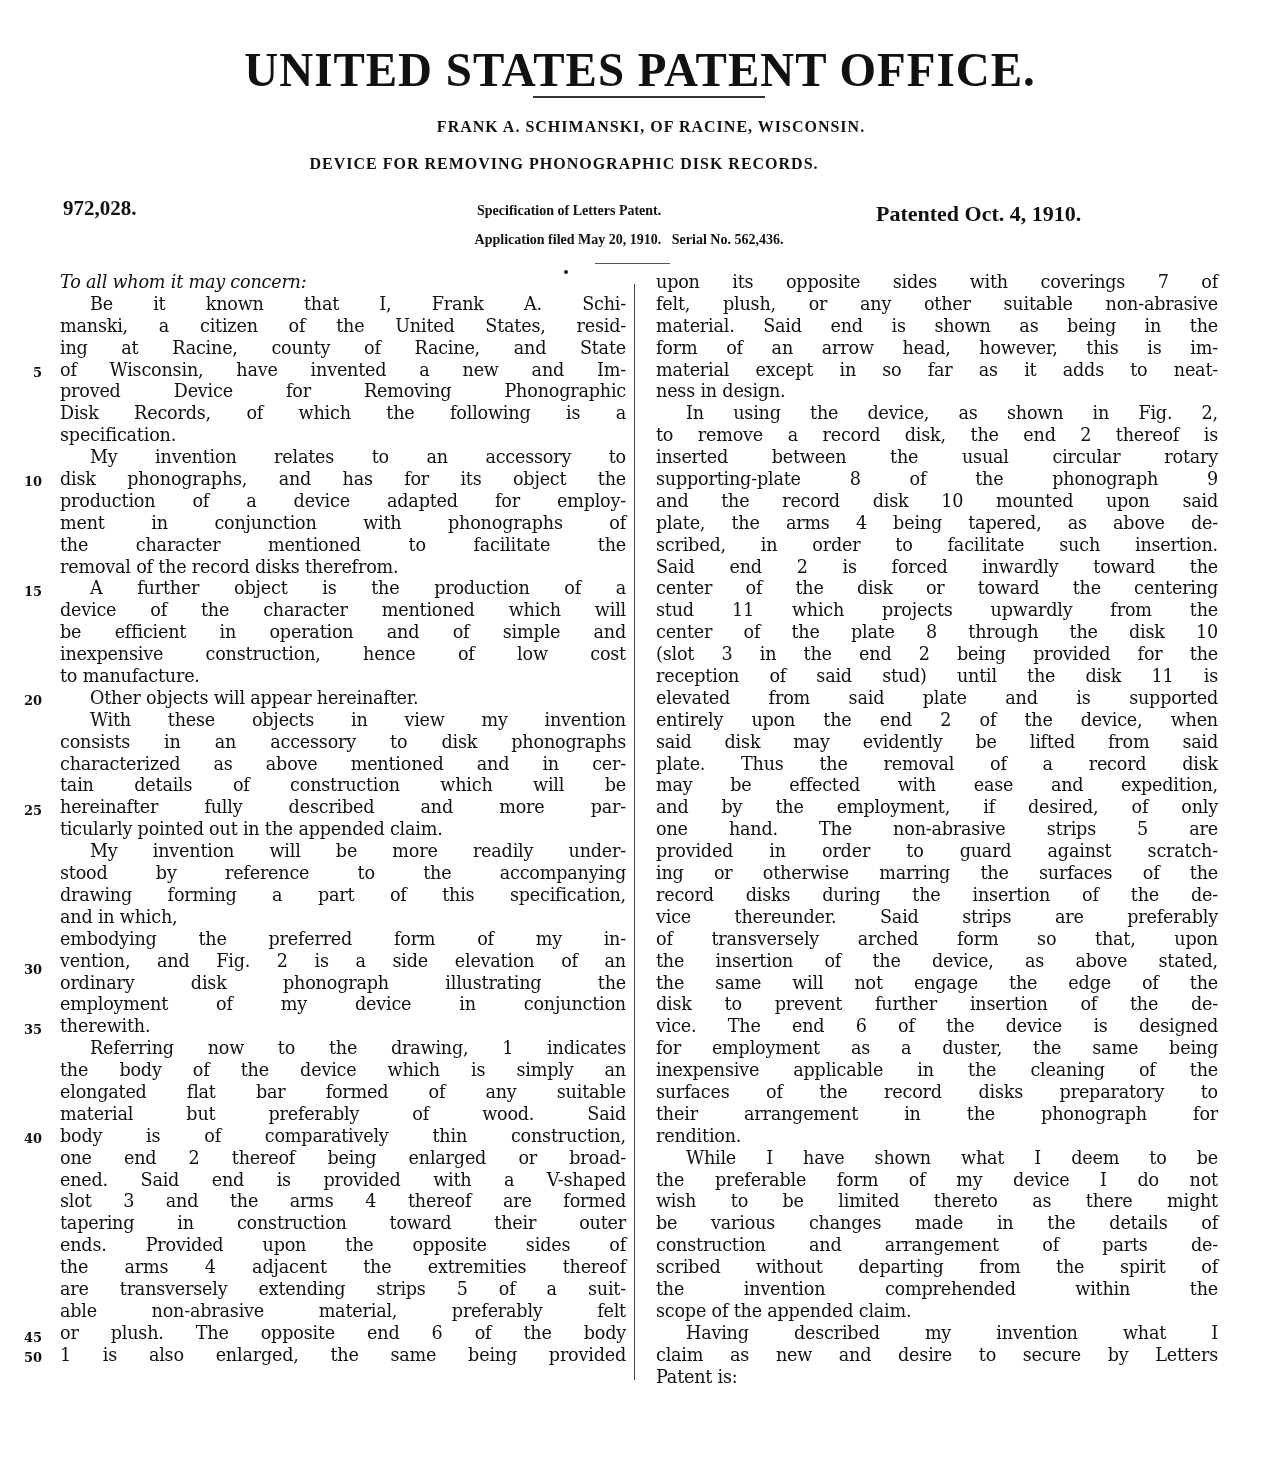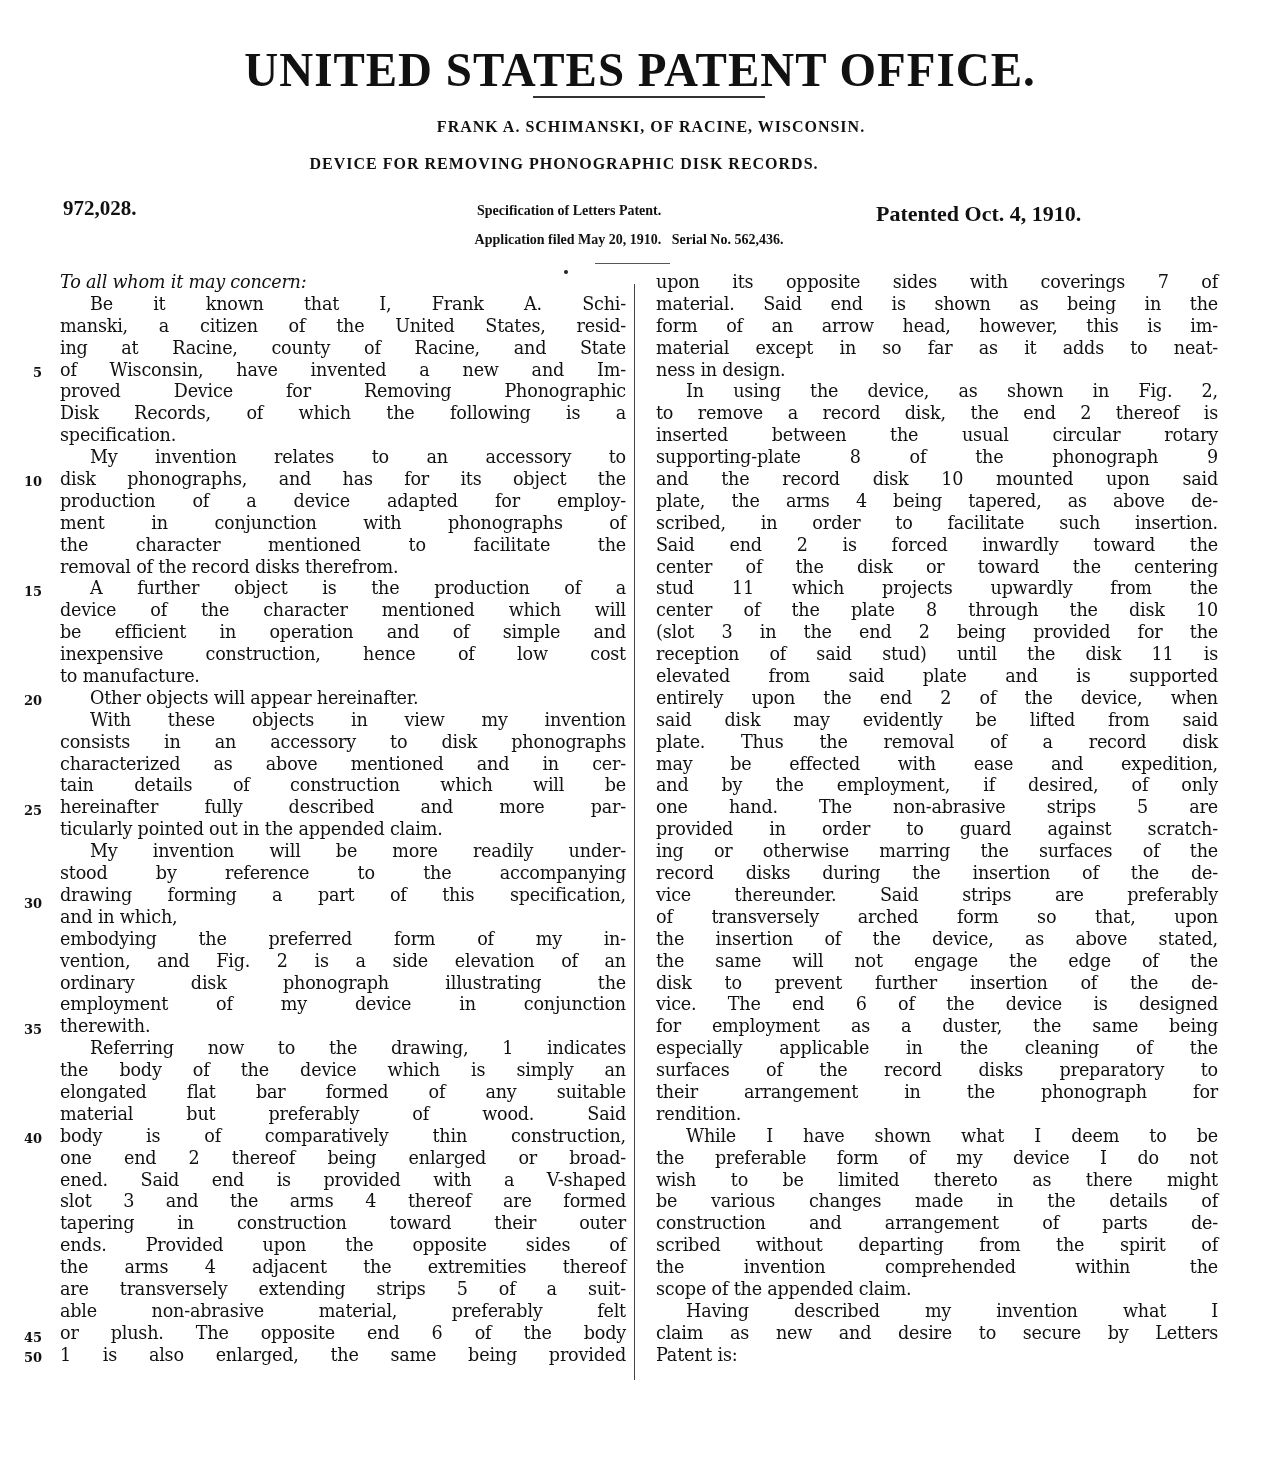--- a/index.html
+++ b/index.html
@@ -91,20 +91,21 @@
     <div class="line ">ends. Provided upon the opposite sides of</div>
     <div class="line ">the arms 4 adjacent the extremities thereof</div>
     <div class="line ">are transversely extending strips 5 of a suit-</div>
     <div class="line ">able non-abrasive material, preferably felt</div>
     <div class="line ">or plush. The opposite end 6 of the body</div>
     <div class="line ">1 is also enlarged, the same being provided</div>
   </div>
 <div class="col-divider"></div>
 <div class="col col-right" id="right-col">
     <div class="line ">upon its opposite sides with coverings 7 of</div>
+    <div class="line ">felt, plush, or any other suitable non-abrasive</div>
     <div class="line ">material. Said end is shown as being in the</div>
     <div class="line ">form of an arrow head, however, this is im-</div>
     <div class="line ">material except in so far as it adds to neat-</div>
     <div class="line last">ness in design.</div>
     <div class="line indent">In using the device, as shown in Fig. 2,</div>
     <div class="line ">to remove a record disk, the end 2 thereof is</div>
     <div class="line ">inserted between the usual circular rotary</div>
     <div class="line ">supporting-plate 8 of the phonograph 9</div>
     <div class="line ">and the record disk 10 mounted upon said</div>
     <div class="line ">plate, the arms 4 being tapered, as above de-</div>
@@ -125,21 +126,21 @@
     <div class="line ">provided in order to guard against scratch-</div>
     <div class="line ">ing or otherwise marring the surfaces of the</div>
     <div class="line ">record disks during the insertion of the de-</div>
     <div class="line ">vice thereunder. Said strips are preferably</div>
     <div class="line ">of transversely arched form so that, upon</div>
     <div class="line ">the insertion of the device, as above stated,</div>
     <div class="line ">the same will not engage the edge of the</div>
     <div class="line ">disk to prevent further insertion of the de-</div>
     <div class="line ">vice. The end 6 of the device is designed</div>
     <div class="line ">for employment as a duster, the same being</div>
-    <div class="line ">especially applicable in the cleaning of the</div>
+    <div class="line ">inexpensive applicable in the cleaning of the</div>
     <div class="line ">surfaces of the record disks preparatory to</div>
     <div class="line ">their arrangement in the phonograph for</div>
     <div class="line last">rendition.</div>
     <div class="line indent">While I have shown what I deem to be</div>
     <div class="line ">the preferable form of my device I do not</div>
     <div class="line ">wish to be limited thereto as there might</div>
     <div class="line ">be various changes made in the details of</div>
     <div class="line ">construction and arrangement of parts de-</div>
     <div class="line ">scribed without departing from the spirit of</div>
     <div class="line ">the invention comprehended within the</div>
@@ -147,21 +148,21 @@
     <div class="line indent">Having described my invention what I</div>
     <div class="line ">claim as new and desire to secure by Letters</div>
     <div class="line last">Patent is:</div>
   </div>
 <div id="lnums">
     <div class="lnum left" style="top: 364.6px;">5</div>
     <div class="lnum left" style="top: 474.1px;">10</div>
     <div class="lnum left" style="top: 583.6px;">15</div>
     <div class="lnum left" style="top: 693.1px;">20</div>
     <div class="lnum left" style="top: 802.6px;">25</div>
-    <div class="lnum left" style="top: 896px;">30</div>
+    <div class="lnum left" style="top: 962px;">30</div>
     <div class="lnum left" style="top: 1021.6px;">35</div>
     <div class="lnum left" style="top: 1131.1px;">40</div>
     <div class="lnum left" style="top: 1290px; margin-top: 40px;">45</div>
     <div class="lnum left" style="top: 1350.1px;">50</div>
     <div class="lnum right" style="top: 342.7px;">55</div>
     <div class="lnum right" style="top: 452.2px;">60</div>
     <div class="lnum right" style="top: 561.7px;">65</div>
     <div class="lnum right" style="top: 671.2px;">70</div>
     <div class="lnum right" style="top: 780.7px;">75</div>
     <div class="lnum right" style="top: 890.2px;">80</div>

